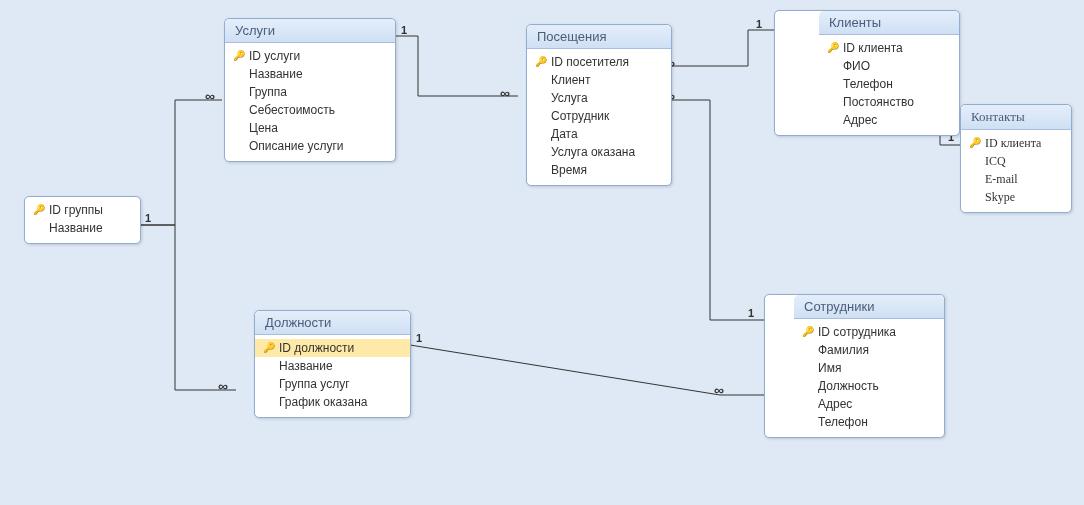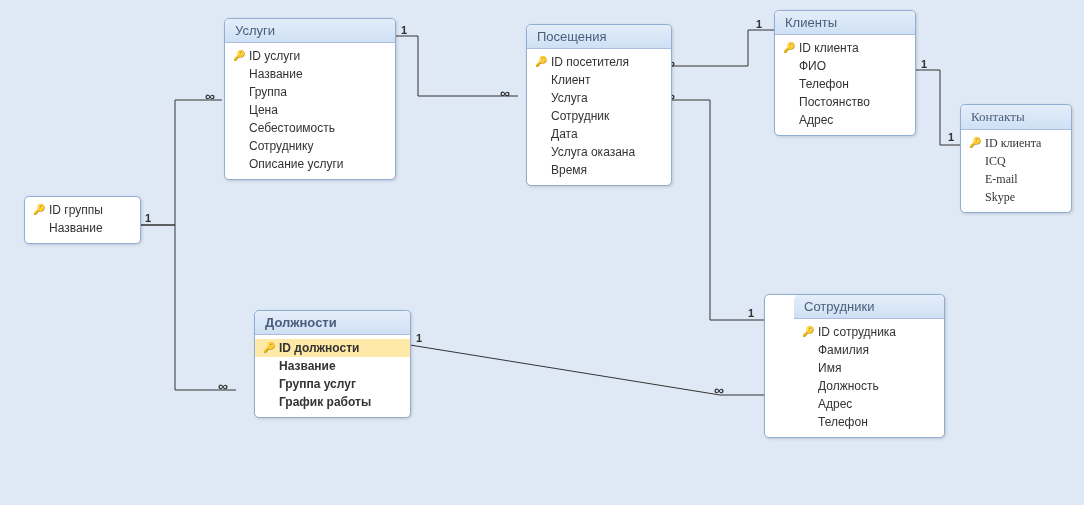--- a/index.html
+++ b/index.html
@@ -134,29 +134,25 @@
     <div class="field">
         <span class="key-slot"></span>
         <span class="field-label">Название</span>
       </div>
     <div class="field">
         <span class="key-slot"></span>
         <span class="field-label">Группа</span>
       </div>
     <div class="field">
         <span class="key-slot"></span>
+        <span class="field-label">Себестоимость</span>
+      </div>
+    <div class="field">
+        <span class="key-slot"></span>
         <span class="field-label">Цена</span>
-      </div>
-    <div class="field">
-        <span class="key-slot"></span>
-        <span class="field-label">Себестоимость</span>
-      </div>
-    <div class="field">
-        <span class="key-slot"></span>
-        <span class="field-label">Сотруднику</span>
       </div>
     <div class="field">
         <span class="key-slot"></span>
         <span class="field-label">Описание услуги</span>
       </div>
   </div>
 </div>
 
 <div class="entity" style="left:518px; top:24px; width:144px;margin-left:8px;">
   <div class="title">Посещения</div>
@@ -185,21 +181,21 @@
         <span class="key-slot"></span>
         <span class="field-label">Услуга оказана</span>
       </div>
     <div class="field">
         <span class="key-slot"></span>
         <span class="field-label">Время</span>
       </div>
   </div>
 </div>
 
-<div class="entity" style="left:774px; top:10px; width:140px;">
+<div class="entity" style="left:774px; top:10px; width:140px;padding-left:44px;">
   <div class="title">Клиенты</div>
   <div class="fields">
     <div class="field">
         <span class="key-slot">🔑</span>
         <span class="field-label">ID клиента</span>
       </div>
     <div class="field">
         <span class="key-slot"></span>
         <span class="field-label">ФИО</span>
       </div>
@@ -233,38 +229,38 @@
         <span class="key-slot"></span>
         <span class="field-label">E-mail</span>
       </div>
     <div class="field">
         <span class="key-slot"></span>
         <span class="field-label">Skype</span>
       </div>
   </div>
 </div>
 
-<div class="entity" style="left:254px; top:310px; width:155px;font-weight:bold;">
+<div class="entity" style="left:254px; top:310px; width:155px;">
   <div class="title">Должности</div>
   <div class="fields">
     <div class="field selected">
         <span class="key-slot">🔑</span>
         <span class="field-label">ID должности</span>
       </div>
     <div class="field">
         <span class="key-slot"></span>
         <span class="field-label">Название</span>
       </div>
     <div class="field">
         <span class="key-slot"></span>
         <span class="field-label">Группа услуг</span>
       </div>
     <div class="field">
         <span class="key-slot"></span>
-        <span class="field-label">График работы</span>
+        <span class="field-label">График оказана</span>
       </div>
   </div>
 </div>
 
 <div class="entity" style="left:764px; top:294px; width:150px;padding-left:29px;">
   <div class="title">Сотрудники</div>
   <div class="fields">
     <div class="field">
         <span class="key-slot">🔑</span>
         <span class="field-label">ID сотрудника</span>

